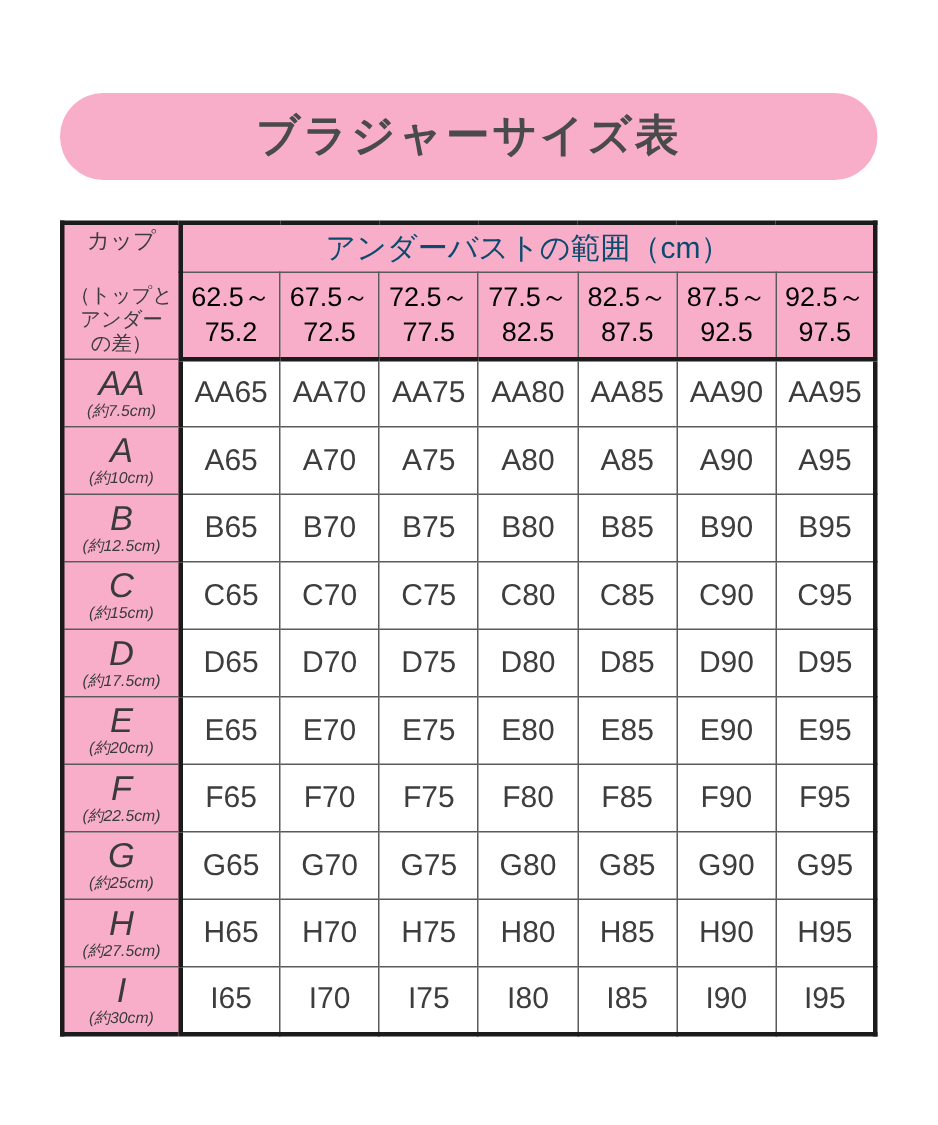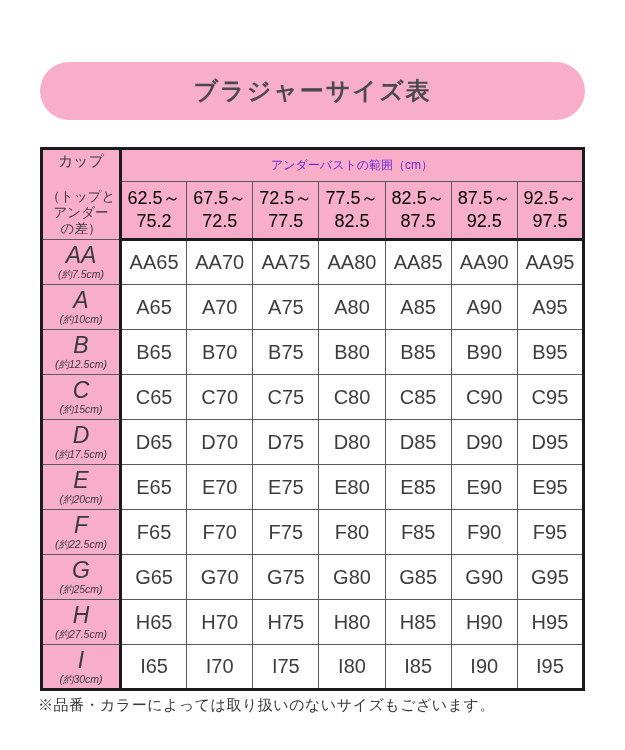--- a/index.html
+++ b/index.html
@@ -15,21 +15,21 @@
 
   
   .banner {
     position:absolute; left:40px; top:62px;
     width:545px; height:58px;
     background:#f8adc8;
     border-radius:29px;
     display:flex; align-items:center; justify-content:center;
   }
   .banner .title {
-    font-size:24px; font-weight:bold; color:#4a4a4a; letter-spacing:2px;text-align:center;
+    font-size:29px; font-weight:bold; color:#4a4a4a; letter-spacing:2px;text-align:center;
   }
 
   
   table.size-table {
     position:absolute; left:40px; top:147px;
     width:545px;
     border-collapse:collapse;
     table-layout:fixed;
     border:3px solid #1b1b1b;
   }
@@ -41,21 +41,21 @@
   .corner-cell {
     width:76px;
     background:#f8adc8;
     border-right:3px solid #1b1b1b !important;
     font-size:13.5px; line-height:1.2; color:#3c3c3c;
   }
   .corner-cell .cup-word { font-size:15px; margin-bottom:19px; }
   .underbust-cell {
     background:#f8adc8;
     height:31px;
-    font-size:12px; color:#6d28d9;
+    font-size:20px; color:#0c4a6e;
   }
   .range-cell {
     background:#f8adc8;
     height:56px;
     font-size:18px; line-height:1.3; color:#000000;
     border-bottom:3px solid #1b1b1b !important;
   }
   tr.body-row { height:45px; }
   .label-cell {
     background:#f8adc8;
@@ -253,15 +253,14 @@
           <td class="size-cell">I70</td>
           <td class="size-cell">I75</td>
           <td class="size-cell">I80</td>
           <td class="size-cell">I85</td>
           <td class="size-cell">I90</td>
           <td class="size-cell">I95</td>
         </tr>
       </tbody>
   </table>
 
-  <div class="note">※品番・カラーによっては取り扱いのないサイズもございます。</div>
 
 </div>
 
 </body></html>

